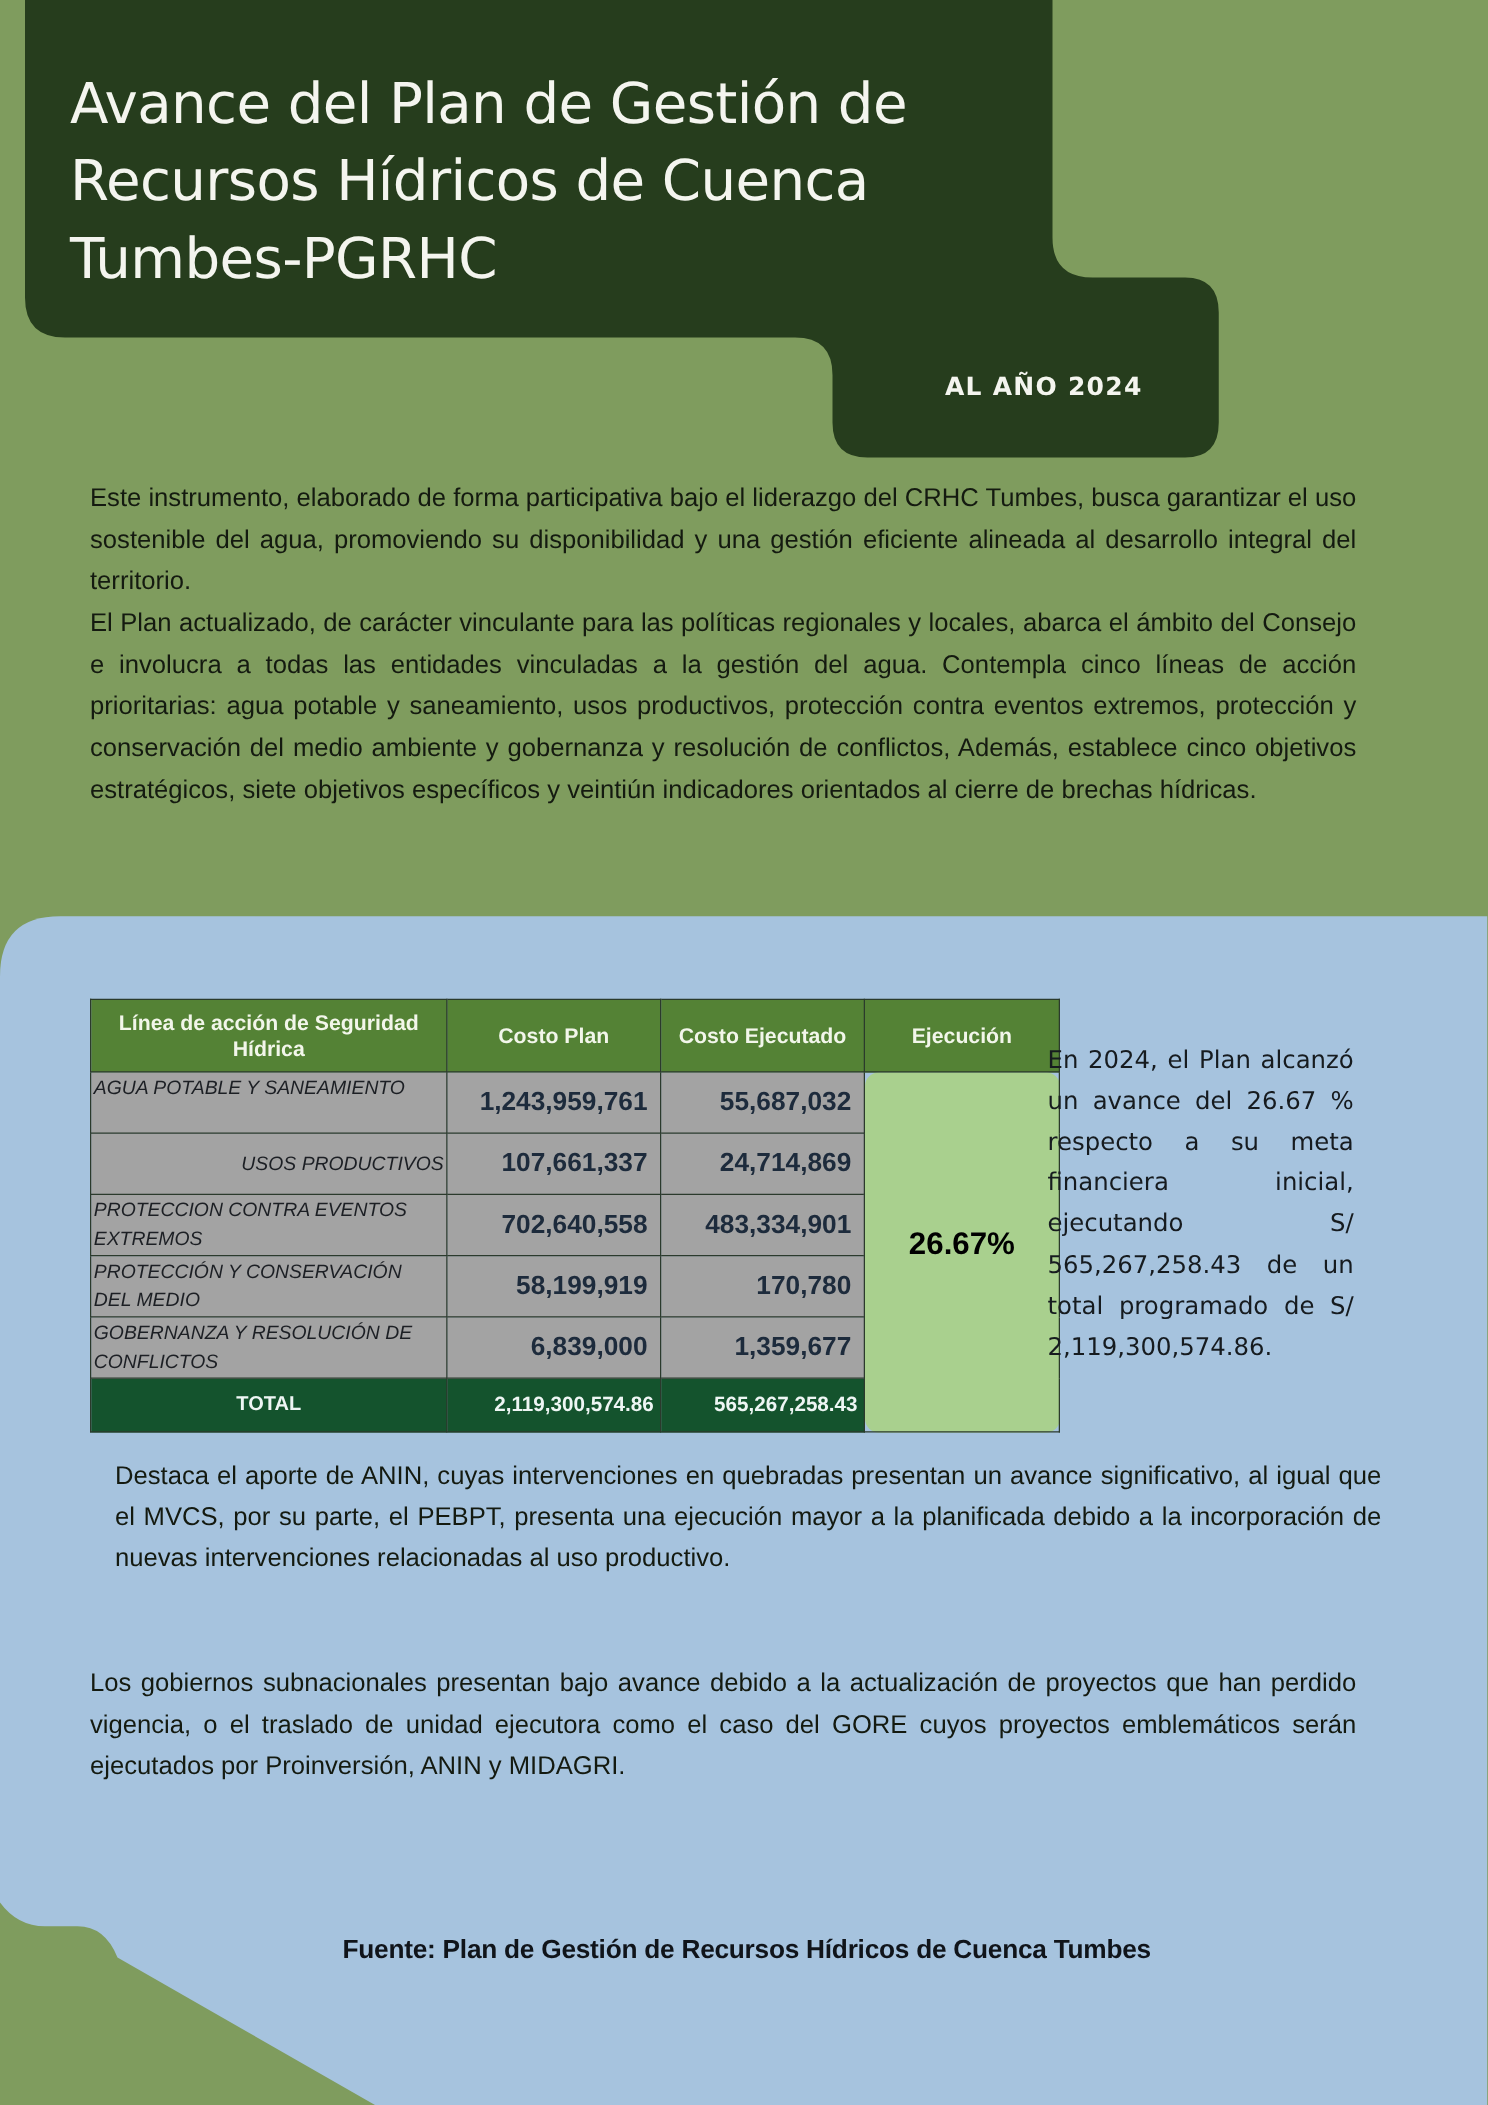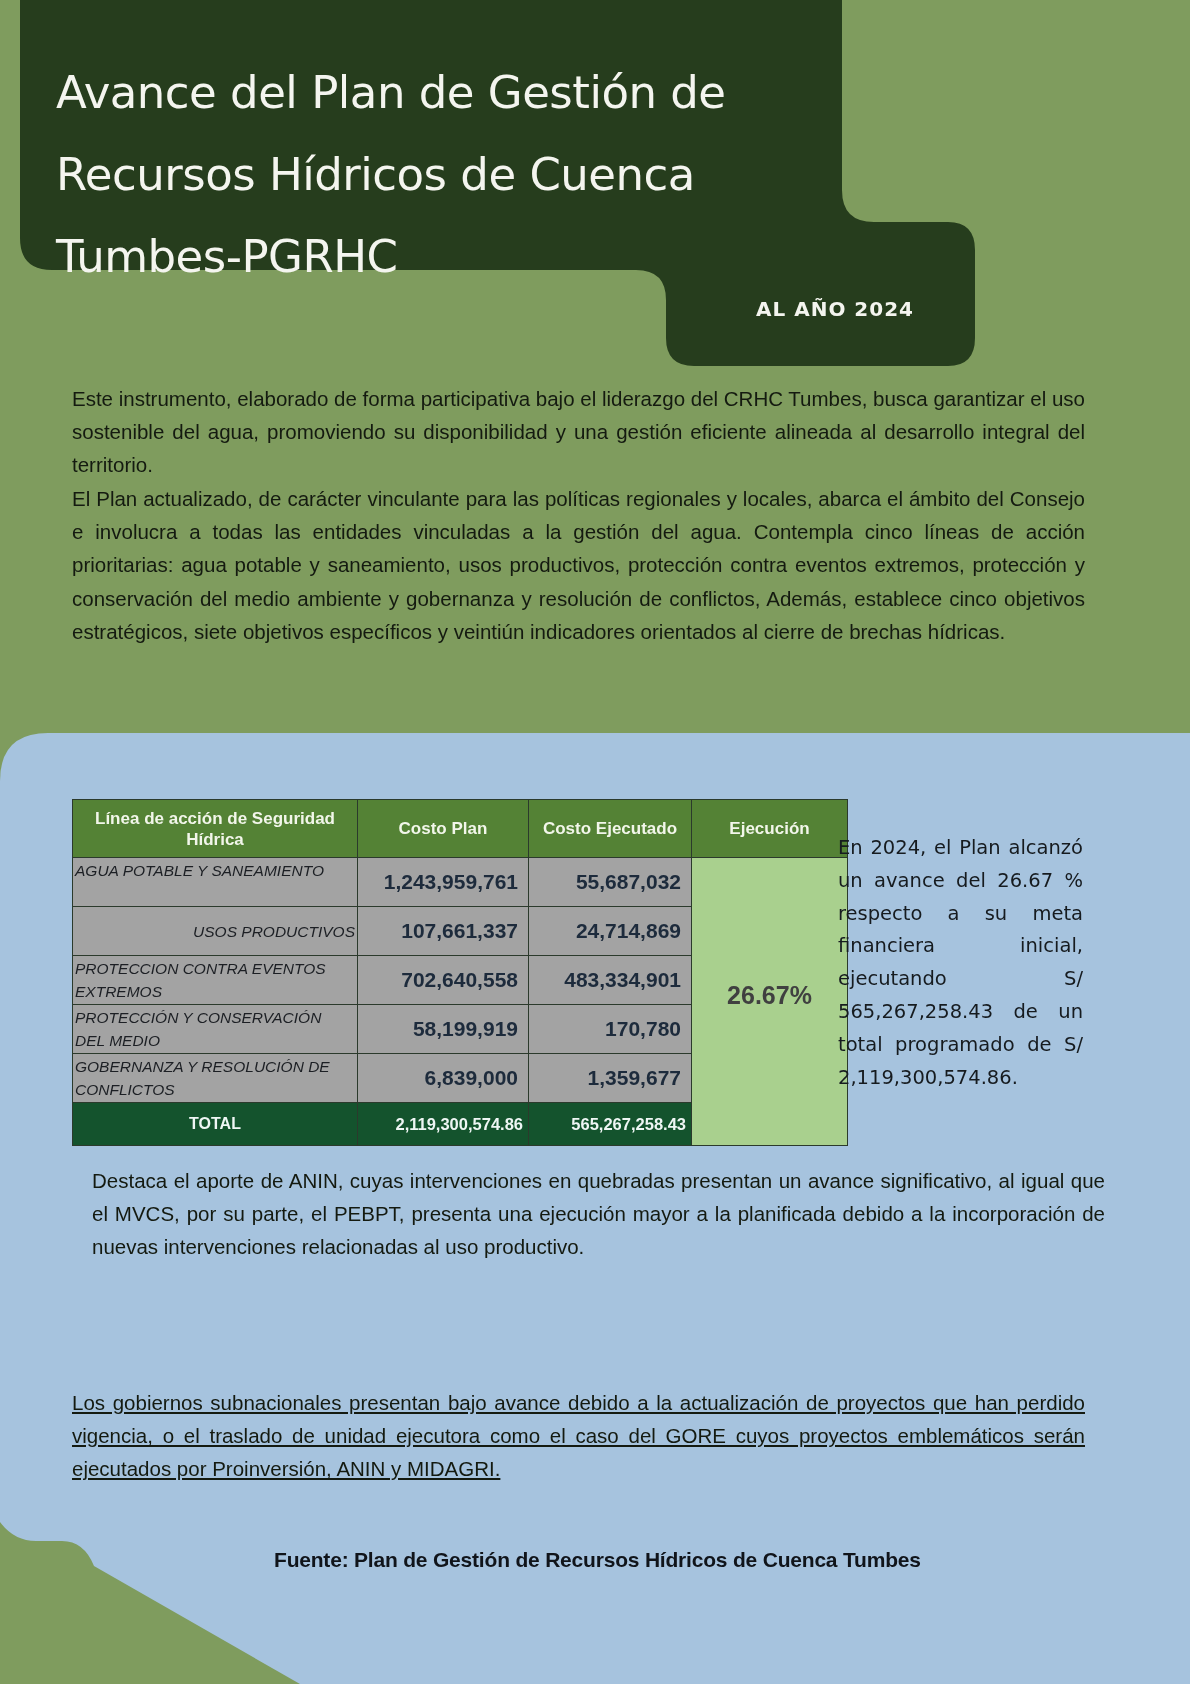--- a/index.html
+++ b/index.html
@@ -5,37 +5,37 @@
     html, body { margin: 0; padding: 0; }
     body {
       width: 1190px; height: 1684px; position: relative; overflow: hidden;
       background: #7f9c5e;
       font-family: "Liberation Sans", sans-serif;
     }
     .bg-shapes { position: absolute; left: 0; top: 0; width: 1190px; height: 1684px; }
     .title {
       position: absolute; left: 56px; top: 52px; width: 780px;
       color: #f4f5ef; font-family: "DejaVu Sans", sans-serif;
-      font-size: 45px; line-height: 82px; font-weight: normal; letter-spacing: -0.5px;
+      font-size: 45px; line-height: 62px; font-weight: normal; letter-spacing: -0.5px;
       margin: 0;
     }
     .year {
       position: absolute; left: 756px; top: 297px;
       color: #f4f5ef; font-family: "DejaVu Sans", sans-serif;
       font-size: 20px; font-weight: bold; letter-spacing: 1px;
     }
     .para {
       position: absolute; left: 72px; width: 1013px;
       color: #141a10; font-family: "Liberation Sans", sans-serif;
       font-size: 20.5px; line-height: 33.2px; text-align: justify; margin: 0;
     }
     #p-intro-1 { top: 382px; }
     #p-intro-2 { top: 482px; }
     #p-anin { top: 1164px; margin-left: 20px; }
-    #p-gob { top: 1386px; text-decoration: underline; }
+    #p-gob { top: 1330px; }
 
     table.plan {
       position: absolute; left: 72px; top: 799px;
       border-collapse: collapse; font-family: "Liberation Sans", sans-serif;
     }
     table.plan th, table.plan td { border: 1.5px solid #2b3a2c; padding: 0; }
     table.plan th {
       background: #548235; color: #f2f6ea; font-weight: bold; font-size: 17px;
       height: 57px; text-align: center; line-height: 21px;
     }
@@ -45,21 +45,21 @@
       text-align: left; vertical-align: top; line-height: 23px; padding: 1px 2px 0 2px !important;
     }
     td.num {
       text-align: right; font-weight: bold; font-size: 21px; color: #1d2b3c;
       padding-right: 10px !important;
     }
     td.c2 { width: 160px; }
     td.c3 { width: 152px; }
     td.exec {
       width: 155px; background: #a9d08e !important; text-align: center; vertical-align: middle;
-      font-weight: bold; font-size: 25px; color: #404040; padding-bottom: 12px !important;
+      font-weight: bold; font-size: 25px; color: #000000; padding-bottom: 12px !important; border-radius: 11px;
     }
     tr.total td { background: #14532d; color: #eef6f4; height: 42px; font-weight: bold; }
     tr.total td.total-label { text-align: center; font-size: 16px; }
     tr.total td.tnum { text-align: right; font-size: 16.5px; padding-right: 5px !important; }
 
     .side-text {
       position: absolute; left: 838px; top: 832px; width: 245px;
       color: #161b1f; font-family: "DejaVu Sans", sans-serif;
       font-size: 19.5px; line-height: 32.8px; text-align: justify; margin: 0;
     }

